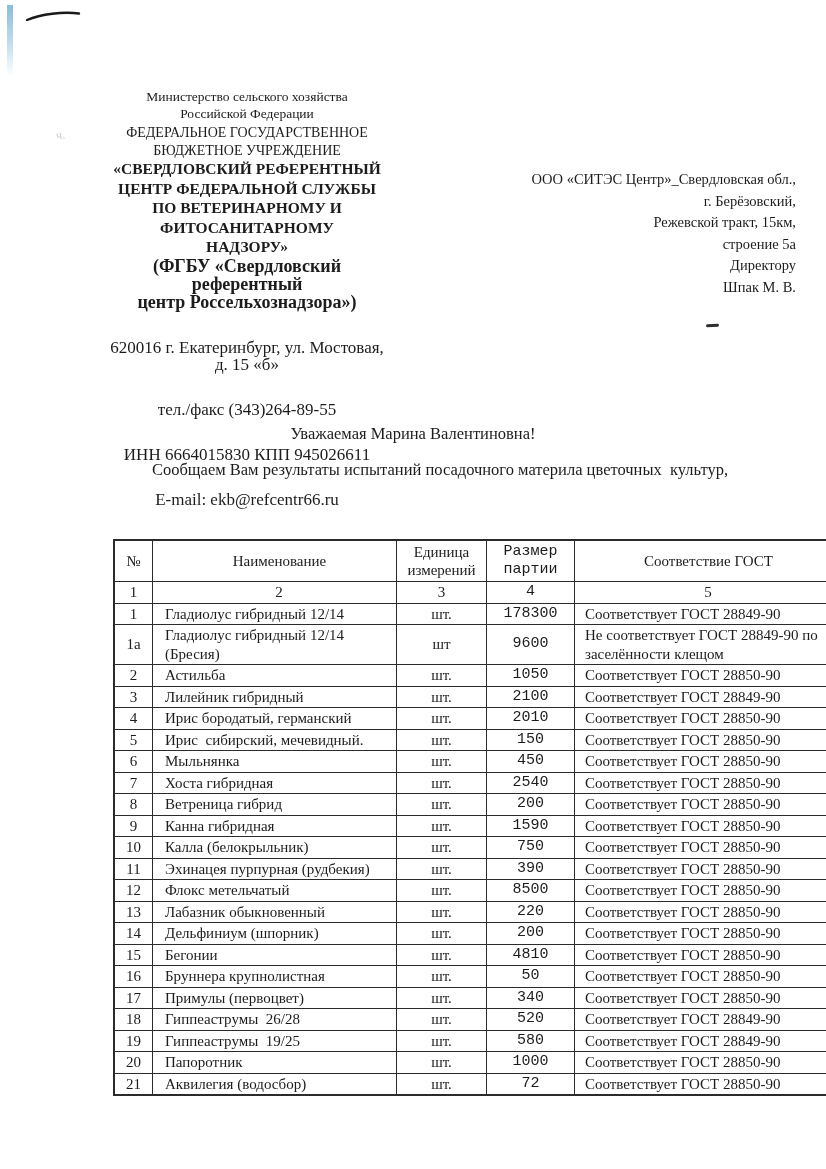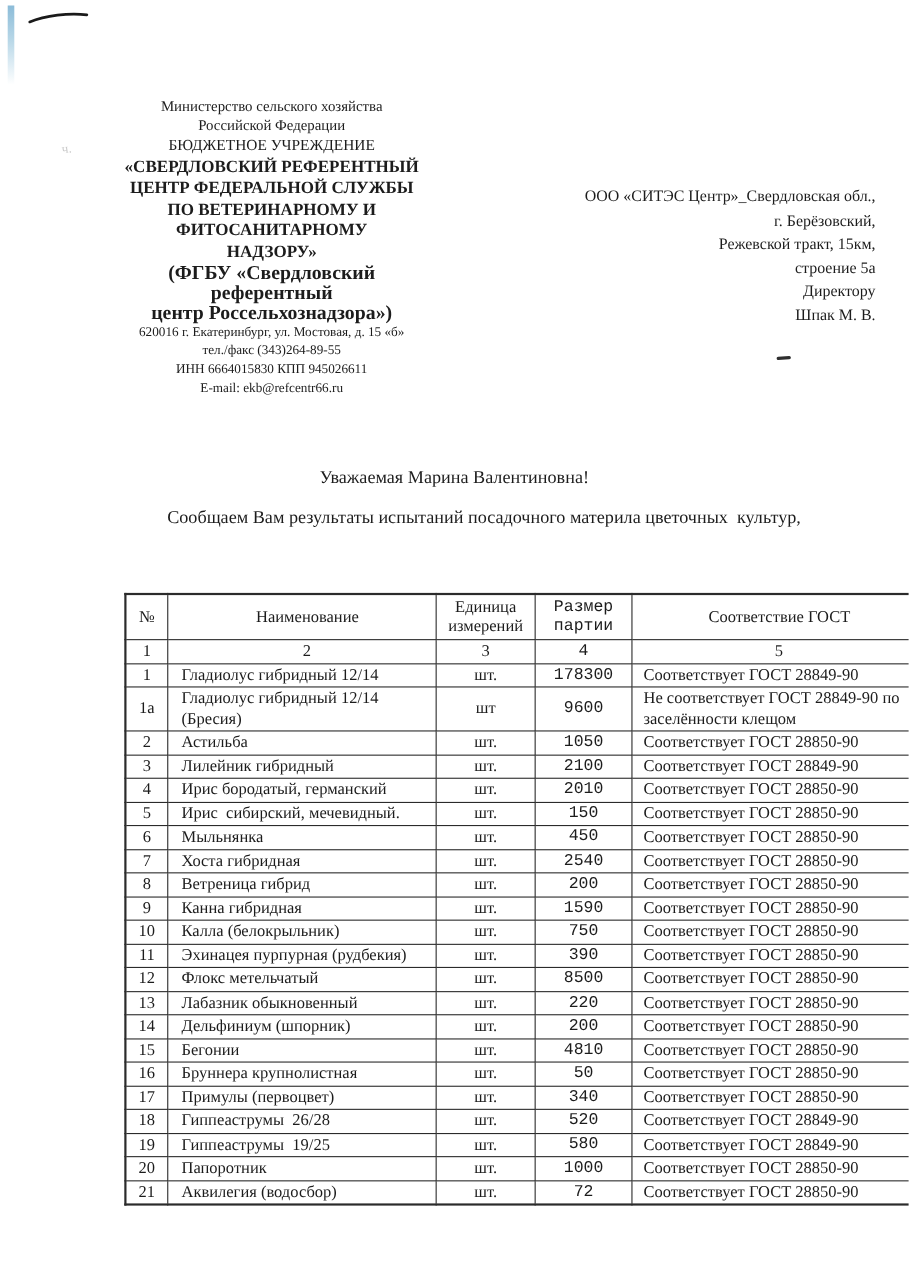--- a/index.html
+++ b/index.html
@@ -16,21 +16,21 @@
   .small-dash{position:absolute;left:706px;top:324px;width:13px;height:3px;background:#2e2e2e;border-radius:2px;transform:rotate(-4deg);}
 
   
   .letterhead-left{position:absolute;left:109px;top:88px;width:276px;text-align:center;}
   .lh-ministry div{font-size:13.5px;line-height:17px;}
   .lh-service div{font-weight:bold;font-size:12px;line-height:13.5px;}
   .lh-institution div{font-size:14px;line-height:17.5px;}
   .lh-institution{margin-top:2px;}
   .lh-center div{font-weight:bold;font-size:15.5px;line-height:19.5px;}
   .lh-abbrev div{font-weight:bold;font-size:18px;line-height:18px;}
-  .lh-contacts div{font-size:12px;line-height:17px;}
+  .lh-contacts div{font-size:17px;line-height:17px;margin-top:28px;}
 
   .letterhead-right{position:absolute;right:30px;top:169px;width:400px;text-align:right;}
   .letterhead-right div{font-size:14.5px;line-height:21.5px;white-space:pre-wrap;}
 
   .salutation{position:absolute;top:424px;left:0;width:826px;text-align:center;font-size:16.5px;}
 
   .body-text{position:absolute;top:459px;left:90px;width:700px;text-align:center;}
   .body-line{font-size:16.5px;line-height:21.5px;white-space:pre-wrap;}
 
   
@@ -55,20 +55,21 @@
 </svg>
 <div class="faint-mark">ч.</div>
 <div class="small-dash"></div>
 
 <div class="letterhead-left">
   <div class="lh-ministry">
     <div>Министерство сельского хозяйства</div>
     <div>Российской Федерации</div>
   </div>
   <div class="lh-institution">
+    <div>ФЕДЕРАЛЬНОЕ ГОСУДАРСТВЕННОЕ</div>
     <div>БЮДЖЕТНОЕ УЧРЕЖДЕНИЕ</div>
   </div>
   <div class="lh-center">
     <div>«СВЕРДЛОВСКИЙ РЕФЕРЕНТНЫЙ</div>
     <div>ЦЕНТР ФЕДЕРАЛЬНОЙ СЛУЖБЫ</div>
     <div>ПО ВЕТЕРИНАРНОМУ И</div>
     <div>ФИТОСАНИТАРНОМУ</div>
     <div>НАДЗОРУ»</div>
   </div>
   <div class="lh-abbrev">

